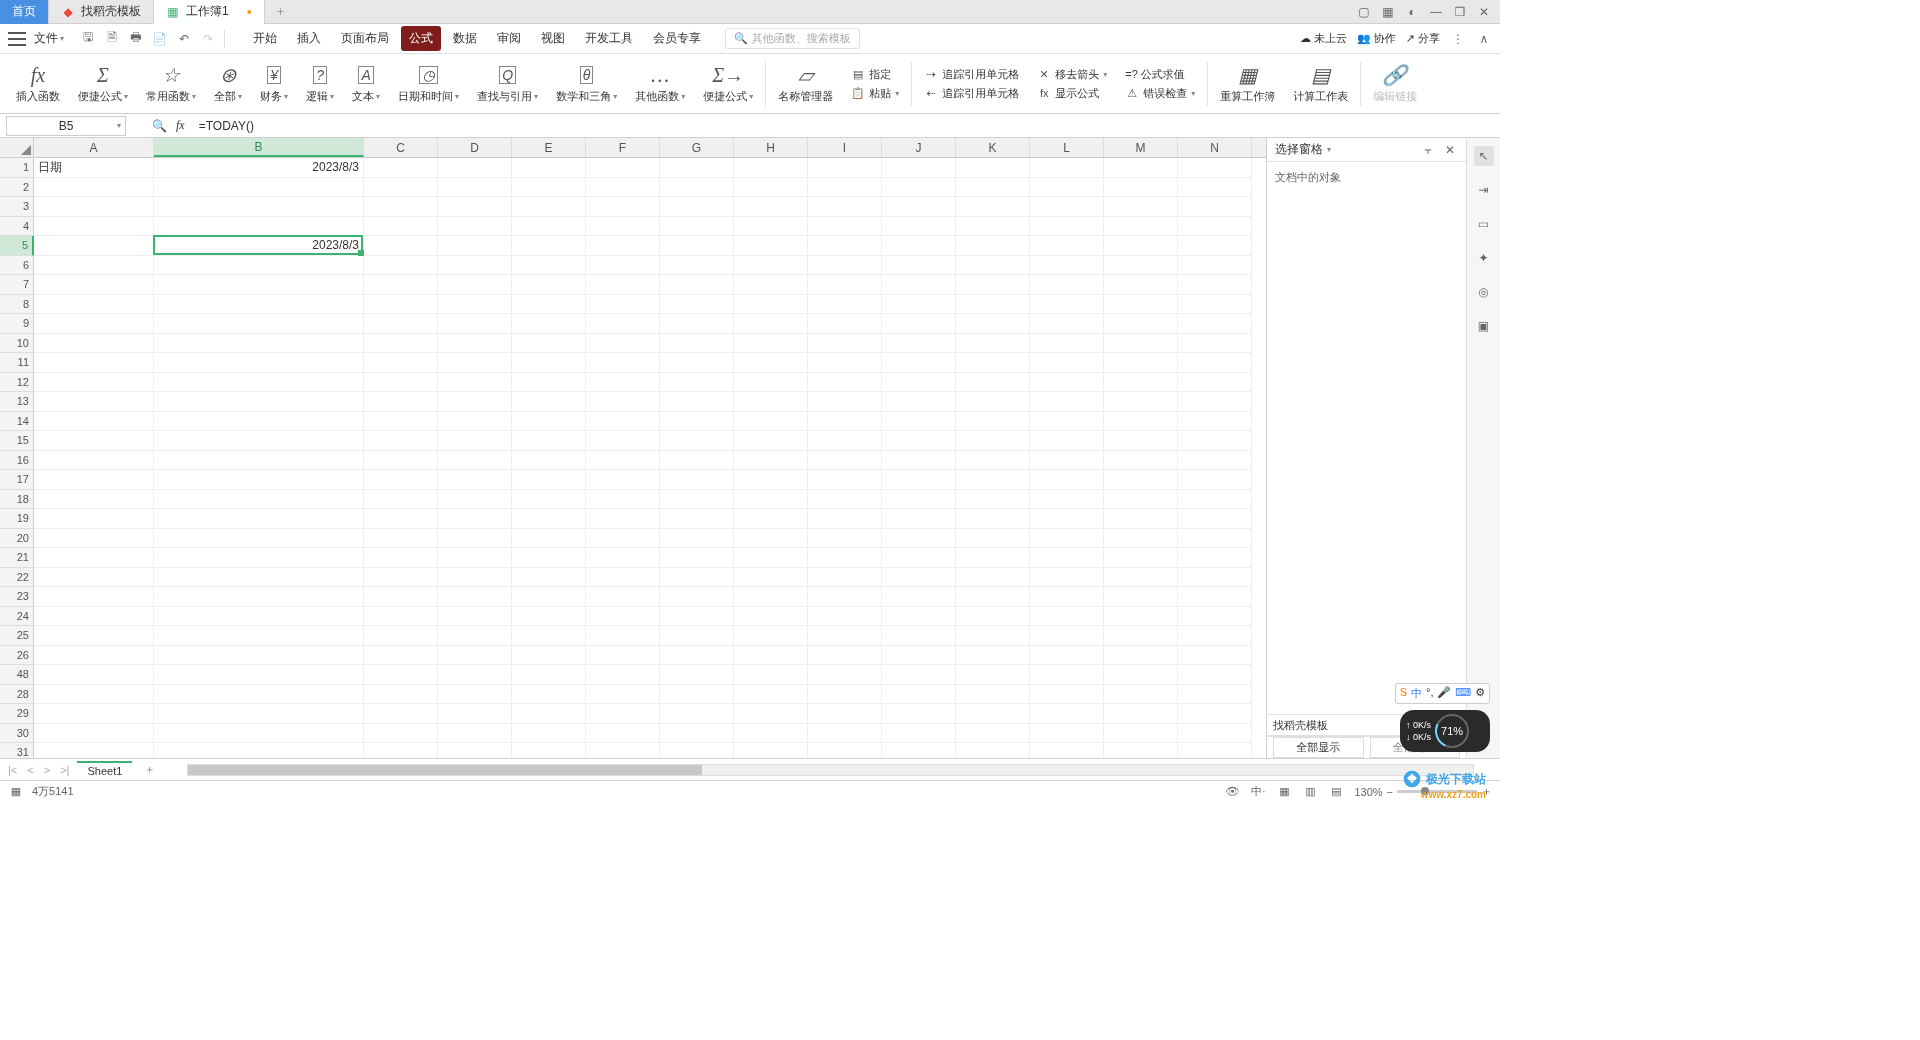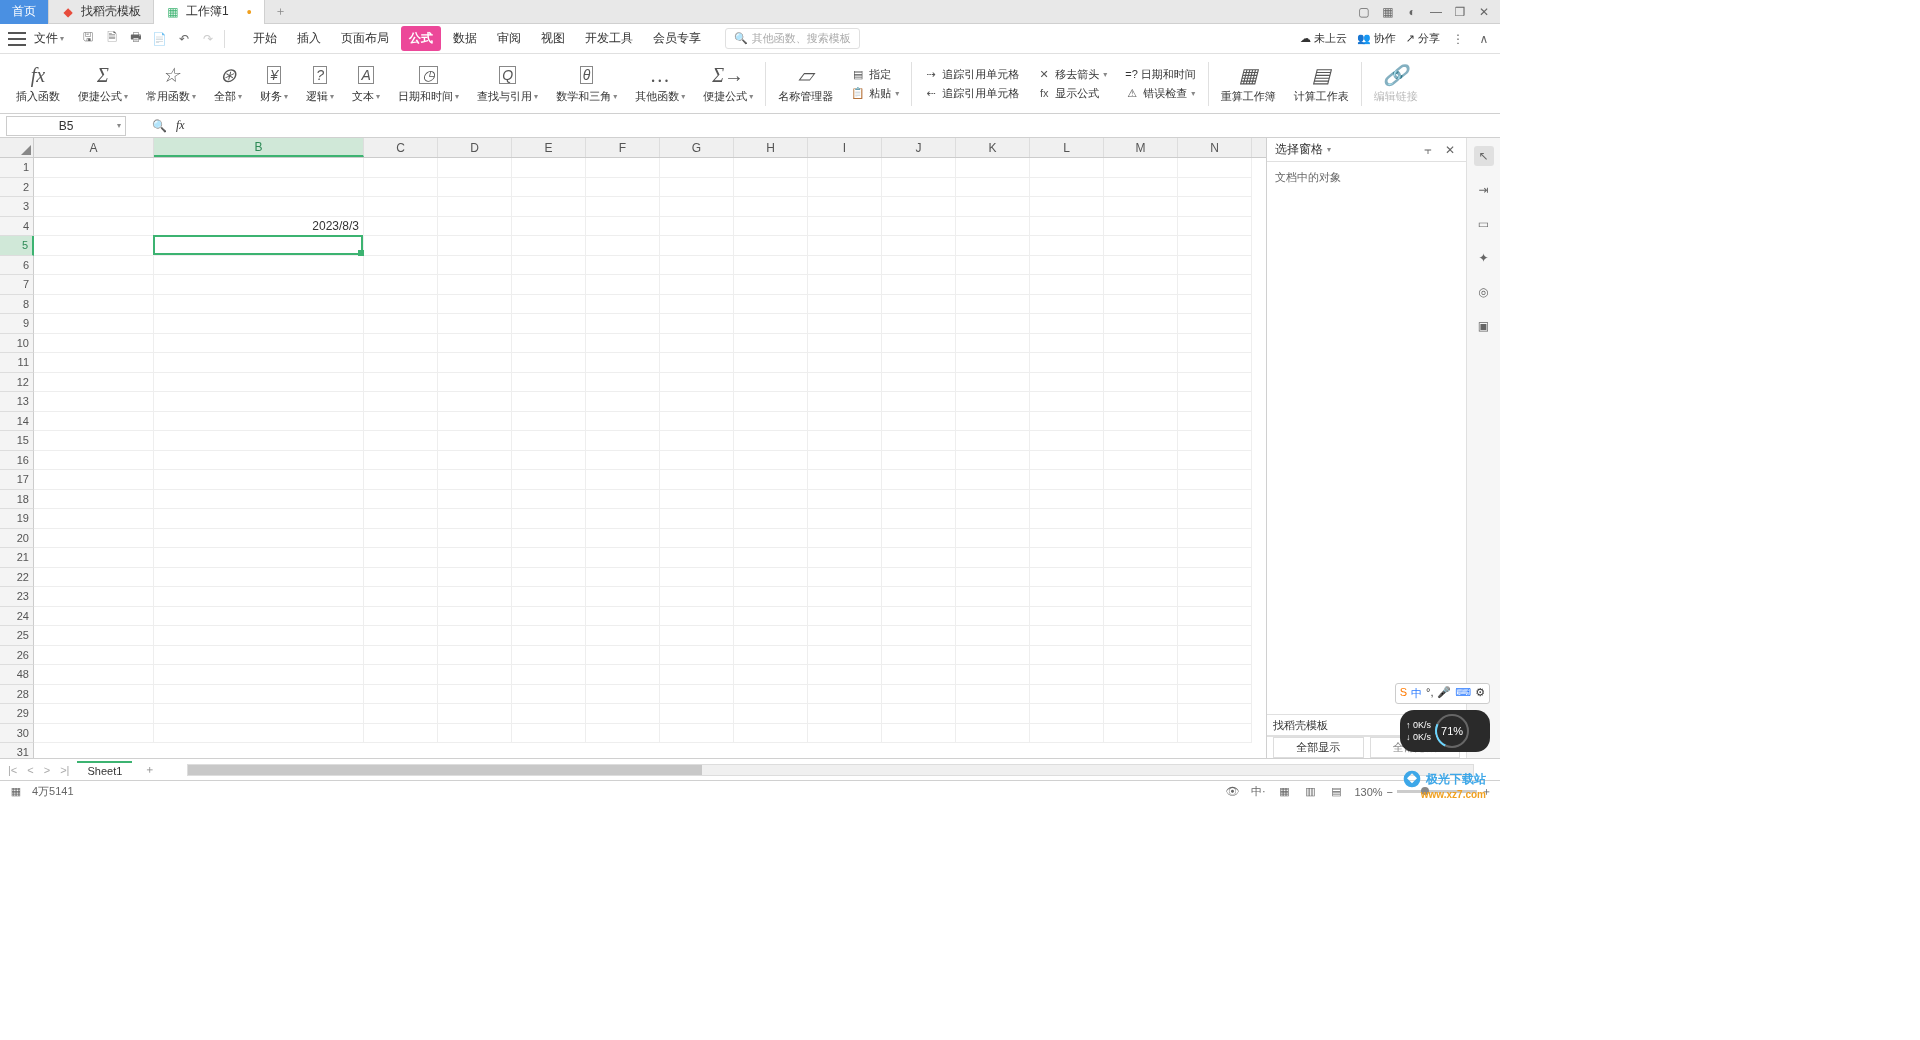--- a/index.html
+++ b/index.html
@@ -15,21 +15,21 @@
 .tb-icon { width:16px; height:16px; color:#666; display:flex; align-items:center; justify-content:center; cursor:pointer; }
 .menubar { height:30px; display:flex; align-items:center; border-bottom:1px solid #e0e0e0; padding:0 8px; gap:2px; }
 .menu-left { display:flex; align-items:center; gap:4px; }
 .hamburger { width:18px; height:14px; display:flex; flex-direction:column; justify-content:space-between; cursor:pointer; }
 .hamburger span { height:2px; background:#555; }
 .file-btn { display:flex; align-items:center; gap:2px; cursor:pointer; padding:2px 4px; }
 .qat { display:flex; align-items:center; gap:8px; margin-left:8px; }
 .qat-sep { width:1px; height:18px; background:#ddd; margin:0 4px; }
 .menu-tabs { display:flex; align-items:center; gap:4px; margin-left:12px; }
 .menu-tab { padding:4px 8px; cursor:pointer; border-radius:3px; }
-.menu-tab.active { background:#ec4899; color:#fff;font-weight:bold; }
+.menu-tab.active { background:#7f1d1d; color:#fff; }
 .search-cmd { margin-left:12px; display:flex; align-items:center; gap:4px; color:#aaa; border:1px solid #e0e0e0; padding:2px 8px; border-radius:3px; font-size:11px; }
 .menu-right { margin-left:auto; display:flex; align-items:center; gap:10px; }
 .mr-item { display:flex; align-items:center; gap:3px; cursor:pointer; font-size:11px; }
 .ribbon { height:60px; display:flex; align-items:center; border-bottom:1px solid #d0d0d0; padding:0 10px; gap:6px; }
 .rgroup { display:flex; flex-direction:column; align-items:center; justify-content:center; padding:0 6px; cursor:pointer; font-size:11px; gap:2px; height:100%; }
 .rgroup-icon { font-size:20px; color:#555; height:24px; display:flex; align-items:center; justify-content:center; font-style:italic; font-family:serif; }
 .rgroup-label { display:flex; align-items:center; gap:2px; }
 .dd-arrow { font-size:8px; color:#888; }
 .rsep { width:1px; height:44px; background:#e0e0e0; }
 .rcol { display:flex; flex-direction:column; gap:4px; padding:0 6px; justify-content:center; height:100%; }
@@ -299,21 +299,21 @@
         <span>移去箭头</span>
         <span class="dd-arrow">▾</span>
       </div>
     <div class="rrow">
         <span class="rrow-icon">fx</span>
         <span>显示公式</span>
       </div>
   </div>
   <div class="rcol">
     <div class="rrow">
-        <span>=? 日期和时间</span>
+        <span>=? 公式求值</span>
       </div>
     <div class="rrow">
         <span class="rrow-icon">⚠</span>
         <span>错误检查</span>
         <span class="dd-arrow">▾</span>
       </div>
   </div>
   <div class="rsep"></div>
   <div class="rgroup">
       <div class="rgroup-icon">▦</div>
@@ -330,20 +330,21 @@
     </div>
 </div>
 
 <div class="formula-bar">
   <div class="name-box">
       <span>B5</span>
     </div>
   <div class="fx-area">
     <span class="tb-icon">🔍</span>
     <span class="fx-icon">fx</span>
+    <div class="formula-input"><span>=TODAY()</span></div>
   </div>
 </div>
 
 <div class="main-area">
   <div class="sheet-zone">
     <div class="col-headers" id="col-headers">
       <div class="corner"></div>
     <div class="col-h" style="width: 120px;">A</div>
         <div class="col-h sel" style="width: 210px;">B</div>
         <div class="col-h" style="width: 74px;">C</div>
@@ -388,20 +389,36 @@
           <div class="row-h">25</div>
           <div class="row-h">26</div>
           <div class="row-h">48</div>
           <div class="row-h">28</div>
           <div class="row-h">29</div>
           <div class="row-h">30</div>
           <div class="row-h">31</div>
         </div>
       <div class="cells" id="cells-area">
 
+      <div class="cell-row">
+            <div class="cell" style="width: 120px;">日期</div>
+            <div class="cell right" style="width: 210px;">2023/8/3</div>
+            <div class="cell" style="width: 74px;"></div>
+            <div class="cell" style="width: 74px;"></div>
+            <div class="cell" style="width: 74px;"></div>
+            <div class="cell" style="width: 74px;"></div>
+            <div class="cell" style="width: 74px;"></div>
+            <div class="cell" style="width: 74px;"></div>
+            <div class="cell" style="width: 74px;"></div>
+            <div class="cell" style="width: 74px;"></div>
+            <div class="cell" style="width: 74px;"></div>
+            <div class="cell" style="width: 74px;"></div>
+            <div class="cell" style="width: 74px;"></div>
+            <div class="cell" style="width: 74px;"></div>
+          </div>
           <div class="cell-row">
             <div class="cell" style="width: 120px;"></div>
             <div class="cell" style="width: 210px;"></div>
             <div class="cell" style="width: 74px;"></div>
             <div class="cell" style="width: 74px;"></div>
             <div class="cell" style="width: 74px;"></div>
             <div class="cell" style="width: 74px;"></div>
             <div class="cell" style="width: 74px;"></div>
             <div class="cell" style="width: 74px;"></div>
             <div class="cell" style="width: 74px;"></div>

